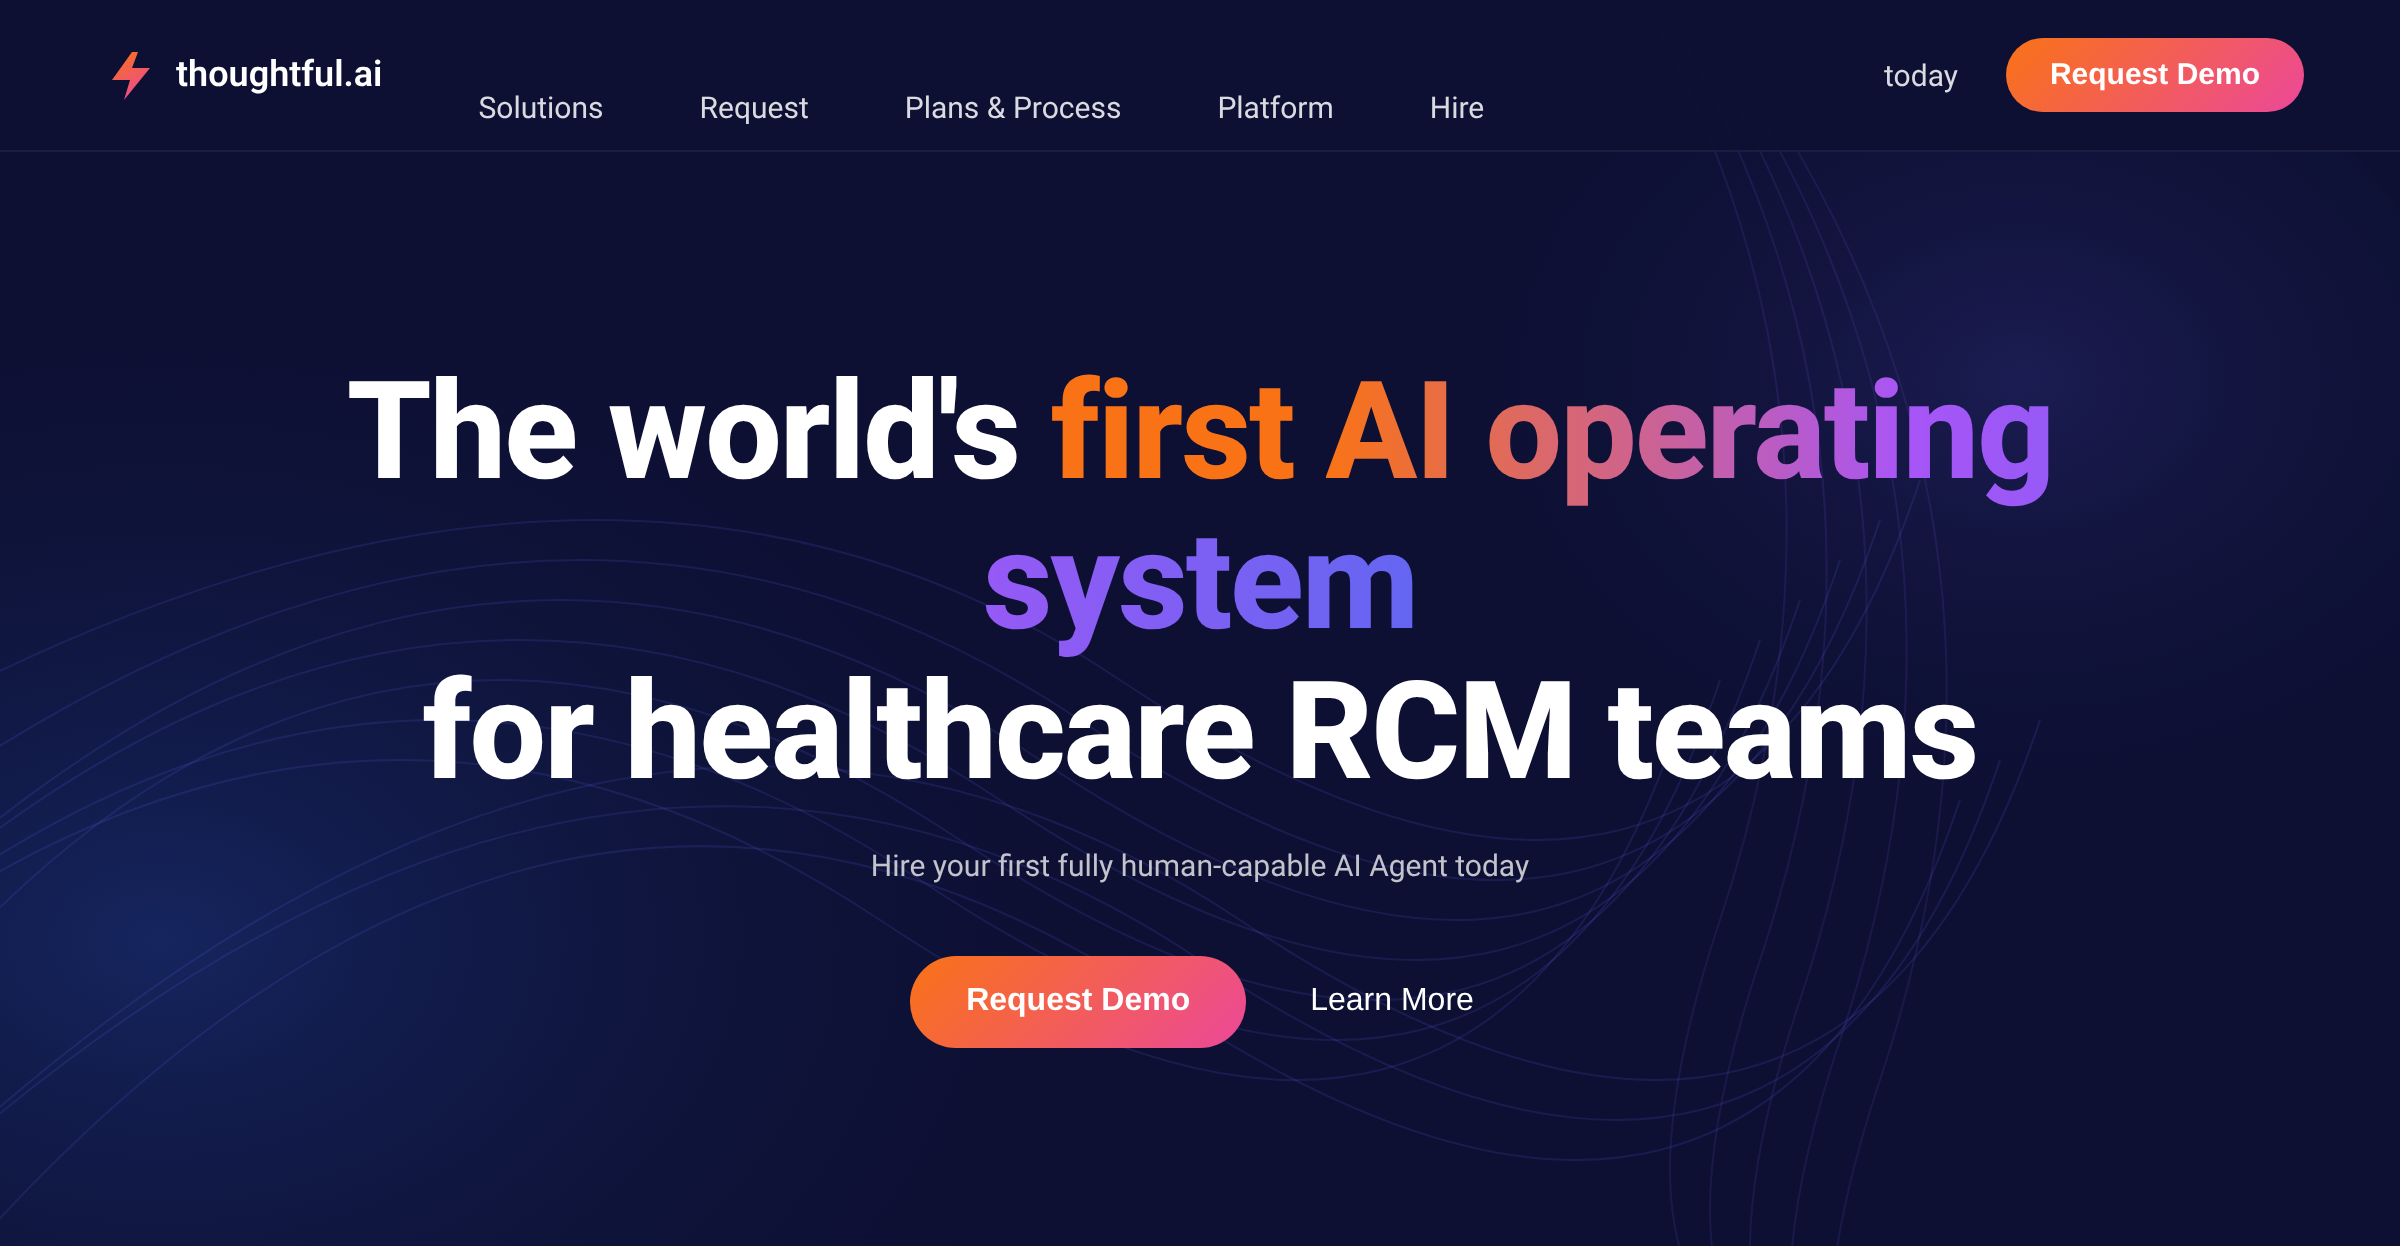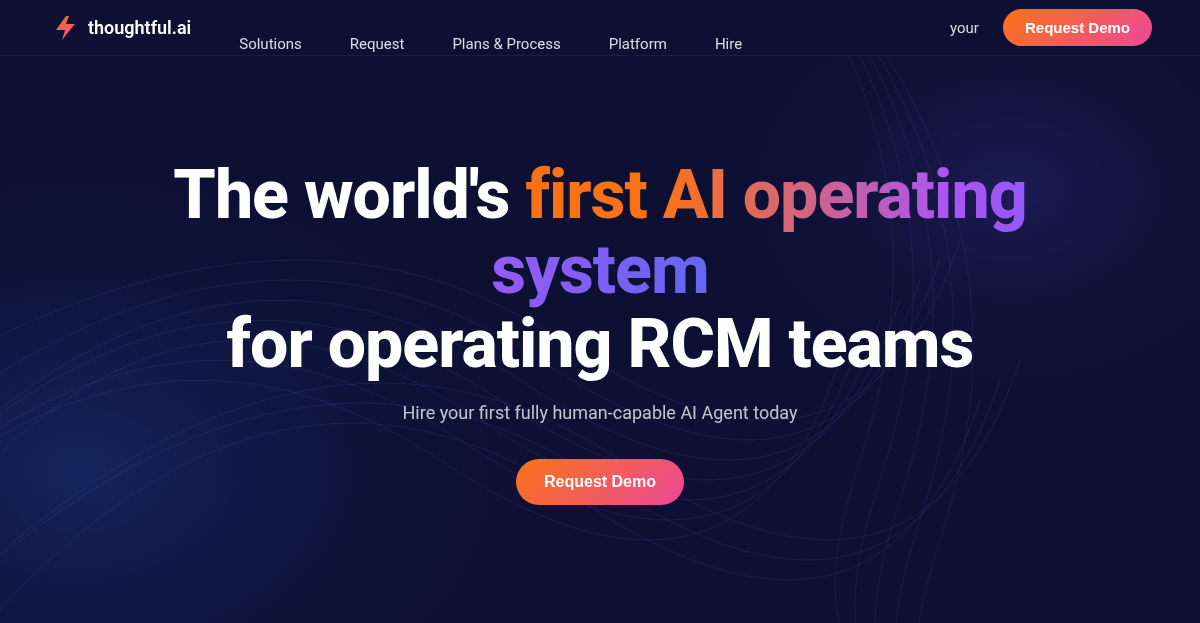--- a/index.html
+++ b/index.html
@@ -37,21 +37,21 @@
     }
 
     
     .navbar {
       position: relative;
       z-index: 10;
       display: flex;
       align-items: center;
       justify-content: space-between;
       padding: 0 48px;
-      height: 56px;
+      height: 76px;
       border-bottom: 1px solid rgba(255,255,255,0.06);
       background: rgba(13, 16, 51, 0.9);
     }
 
     .navbar-left {
       display: flex;
       align-items: center;
       gap: 48px;
     }
 
@@ -146,21 +146,21 @@
     }
 
     .hero-title .gradient-text {
       background: linear-gradient(90deg, #f97316, #a855f7, #6366f1);
       -webkit-background-clip: text;
       -webkit-text-fill-color: transparent;
       background-clip: text;
     }
 
     .hero-subtitle {
-      font-size: 18px;
+      font-size: 15px;
       color: rgba(255,255,255,0.75);
       margin-bottom: 36px;
       font-weight: 400;
     }
 
     .hero-buttons {
       display: flex;
       align-items: center;
       gap: 24px;
     }
@@ -254,27 +254,28 @@
       </li>
       <li>
         <a href="#">Platform</a>
       </li>
       <li>
         <a href="#">Hire</a>
       </li>
     </ul>
   </div>
   <div class="navbar-right">
-    <a class="login-link" href="#">your</a>
+    <a class="login-link" href="#">today</a>
     <button class="request-demo-btn">Request Demo</button>
   </div>
 </nav>
 
 <section class="hero">
   <h1 class="hero-title">
     <span class="white-text">The world's </span><span class="orange-text">first </span><span class="gradient-text">AI operating system</span><br>
-    <span class="white-text">for operating RCM teams</span>
+    <span class="white-text">for healthcare RCM teams</span>
   </h1>
   <p class="hero-subtitle">Hire your first fully human-capable AI Agent today</p>
   <div class="hero-buttons">
     <button class="hero-request-demo-btn">Request Demo</button>
+    <button class="hero-learn-more-btn">Learn More</button>
   </div>
 </section>
 
 </body></html>

